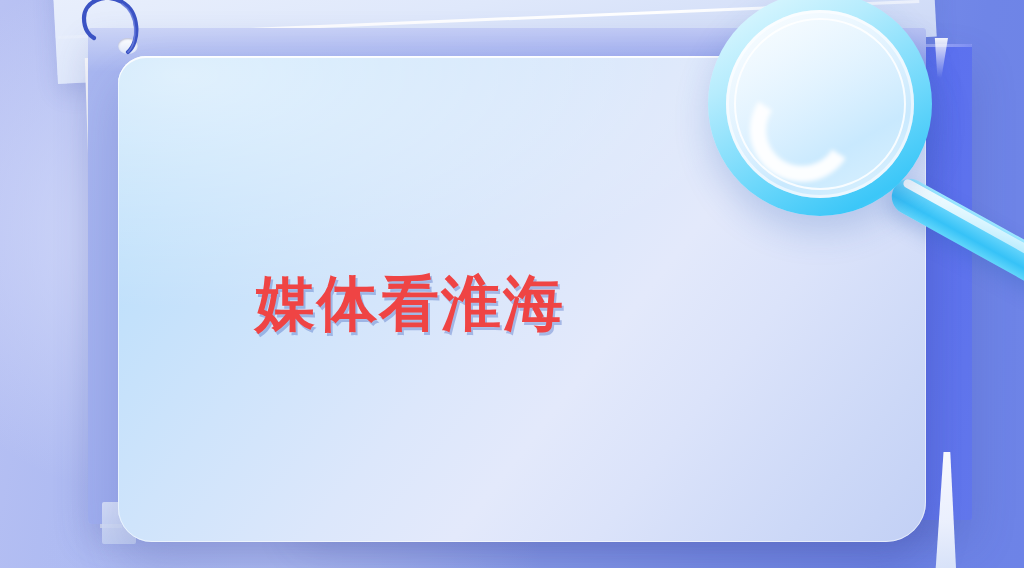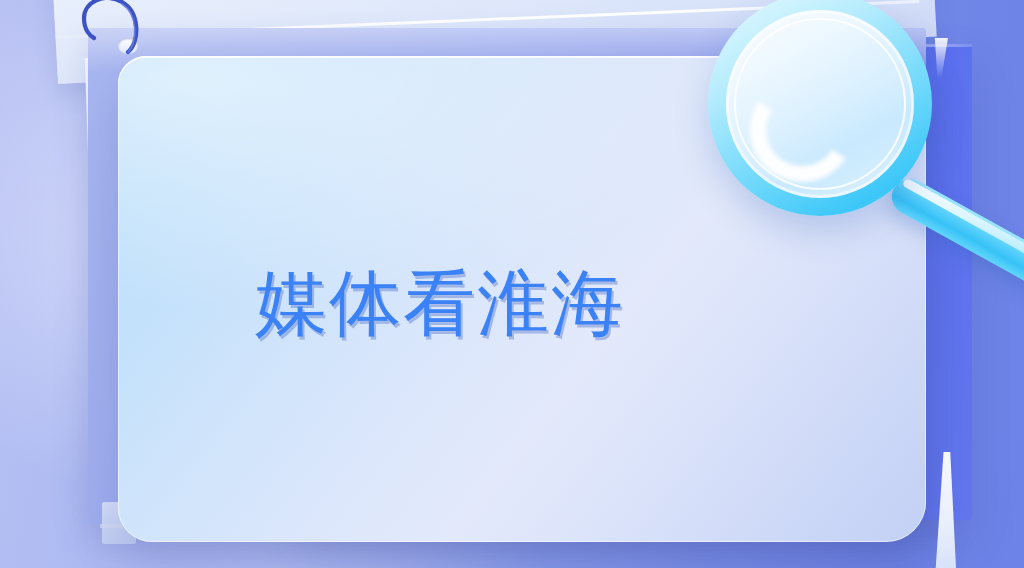--- a/index.html
+++ b/index.html
@@ -189,24 +189,24 @@
   
   .headline {
     position: absolute;
     left: 255px;
     top: 246px;
     width: 520px;
     height: 114px;
     display: flex;
     align-items: center;
     letter-spacing: 2px;
-    font-weight: 400;
-    font-size: 72px;
+    font-weight: 700;
+    font-size: 60px;
     line-height: 1;
-    color: #3b82f6;
+    color: #ef4444;
     text-shadow:
       2px 3px 0 rgba(30,70,180,.30),
       0 1px 0 rgba(255,255,255,.35);
     white-space: nowrap;
     font-family: "DejaVu Sans", "Liberation Sans", sans-serif;
   }
 
   
   .ring-clip {
     position: absolute;

